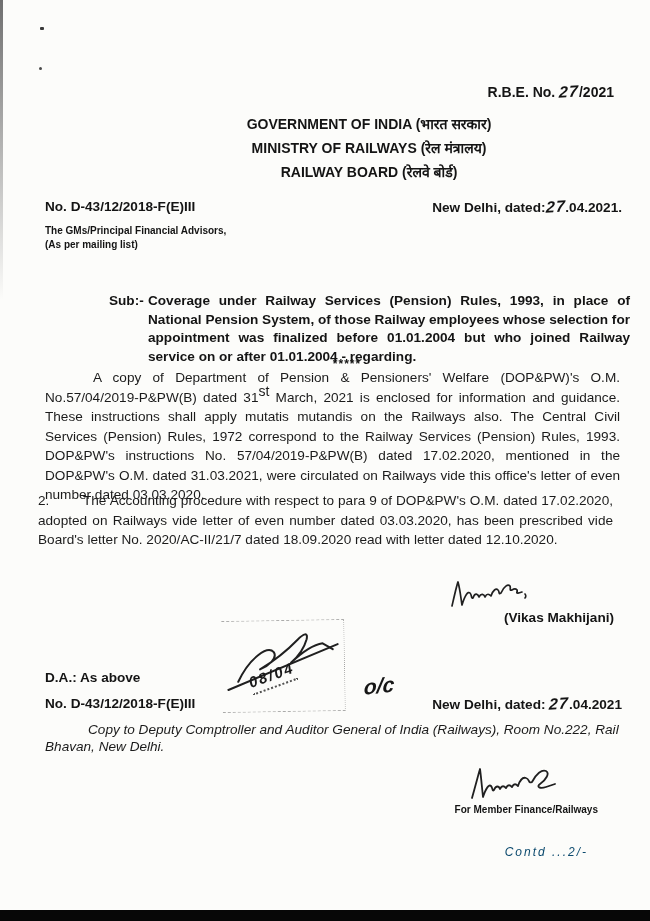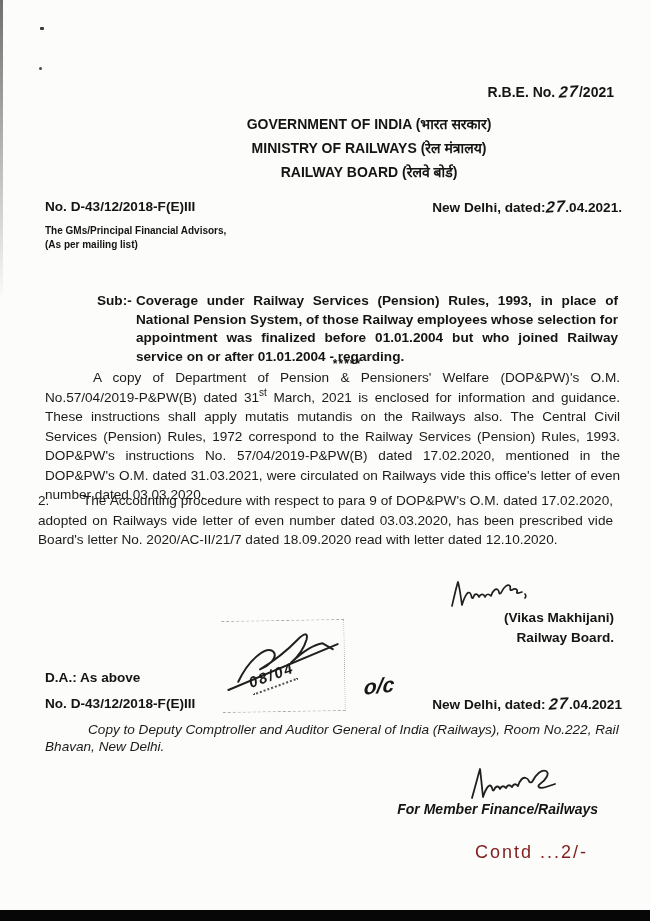--- a/index.html
+++ b/index.html
@@ -19,27 +19,27 @@
   .dot2{left:39px;top:67px;width:3px;height:3px;background:#4a4a4a;border-radius:50%;}
   .bottom-bar{left:0;bottom:0;width:100%;height:11px;background:#070707;}
   
   .rbe-line{top:82px;right:36px;font-size:14px;}
   .hw{display:inline-block;font-style:italic;transform:rotate(-4deg) skewX(-6deg);
     font-size:16px;font-weight:700;letter-spacing:1px;}
   .org-block{top:112px;left:0;width:100%;text-align:center;line-height:24px;font-size:14px;margin-left:44px;}
   .ref-row{top:197px;left:45px;right:28px;display:flex;justify-content:space-between;font-size:13.6px;}
   .addressee{top:224px;left:45px;line-height:14px;font-size:10px;}
   
-  .subject{top:292px;left:97px;width:521px;display:flex;line-height:18.5px;}
+  .subject{top:292px;left:109px;width:521px;display:flex;line-height:18.5px;}
   .subject-label{width:39px;flex:none;}
   .subject-text{width:482px;}
   .stars{top:355px;left:97px;width:500px;text-align:center;font-size:12px;letter-spacing:1px;}
   
   .para1{top:368px;left:45px;width:575px;text-indent:48px;}
-  sup{vertical-align:super;font-size:10px;line-height:0;}
+  sup{vertical-align:super;font-size:14px;line-height:0;}
   .para2{top:491px;left:38px;width:575px;}
   .para-num{display:inline-block;width:45px;}
   
   .sig1-svg{top:578px;left:448px;width:82px;height:32px;}
   .sig-block{top:608px;right:36px;text-align:right;line-height:19.5px;}
   .da-line{top:668px;left:45px;}
   .ref-row2{top:694px;left:45px;right:28px;display:flex;justify-content:space-between;}
   
   .stamp{top:620px;left:222px;width:122px;height:90px;
     border-top:1px dashed rgba(70,70,70,.45);
@@ -48,22 +48,22 @@
     transform:rotate(-1deg);}
   .stamp-svg{position:absolute;left:0;top:0;width:122px;height:90px;}
   .stamp-date{position:absolute;left:26px;top:44px;transform:rotate(-19deg);
     font-weight:700;font-size:15px;font-style:italic;letter-spacing:2px;
     border-bottom:2px dotted rgba(40,40,40,.8);padding-bottom:1px;color:#1a1a1a;}
   .oc-mark{top:676px;left:364px;font-size:21px;font-weight:700;font-style:italic;
     transform:rotate(-6deg) skewX(-10deg);color:#161616;}
   
   .copy-para{top:722px;left:45px;width:575px;text-indent:43px;line-height:16.5px;font-style:italic;}
   .sig2-svg{top:764px;left:466px;width:96px;height:40px;}
-  .for-line{top:800px;right:52px;font-size:14px;font-style:italic;}
-  .contd{top:843px;right:62px;color:#7f1d1d;font-size:18px;letter-spacing:2px;}
+  .for-line{top:800px;right:52px;font-size:10px;}
+  .contd{top:843px;right:62px;color:#0c4a6e;font-size:12px;letter-spacing:2px;font-style:italic;}
   svg path{fill:none;stroke:#202020;stroke-linecap:round;stroke-linejoin:round;}
 </style>
 </head>
 <body>
 
 <div class="page">
 
   <div class="abs edge-line"></div>
   <div class="abs dot1"></div>
   <div class="abs dot2"></div>
@@ -105,21 +105,20 @@
     <span class="para-num">2.</span><span>The Accounting procedure with respect to para 9 of DOP&amp;PW's O.M. dated 17.02.2020, adopted on Railways vide letter of even number dated 03.03.2020, has been prescribed vide Board's letter No. 2020/AC-II/21/7 dated 18.09.2020 read with letter dated 12.10.2020.</span>
   </div>
 
   <svg class="abs sig1-svg" viewBox="0 0 82 32">
     <path d="M4 28 C7 15 9 6 10 4 C12 11 13 21 14 27 C17 17 20 13 22 15 C24 17 23 21 25 20 C27 14 30 16 31 19 C33 15 36 16 37 19 C39 15 41 16 43 18 C45 12 48 10 50 12 C52 14 50 17 53 15 C56 8 60 6 62 8 C63 10 61 13 64 12 C67 10 70 11 69 14 C68 16 71 15 74 14" stroke-width="1.7"></path>
     <path d="M77 16 C78 17 78 19 77 20" stroke-width="1.7"></path>
   </svg>
 
   <div class="abs sig-block b">
     <div>(Vikas Makhijani)</div>
-    <div>Railway Board.</div>
   </div>
 
   <div class="abs da-line b">D.A.: As above</div>
 
   <div class="abs stamp">
     <svg class="stamp-svg" viewBox="0 0 122 90">
       <path d="M16 60 C28 36 46 24 52 31 C56 37 46 45 38 48 C50 41 66 29 76 19 C82 13 87 11 85 19 C82 29 75 37 69 42 C81 31 93 24 101 23 L111 29" stroke-width="2"></path>
       <path d="M6 68 L116 24" stroke-width="2"></path>
     </svg>
     <span class="stamp-date">08/04</span>

